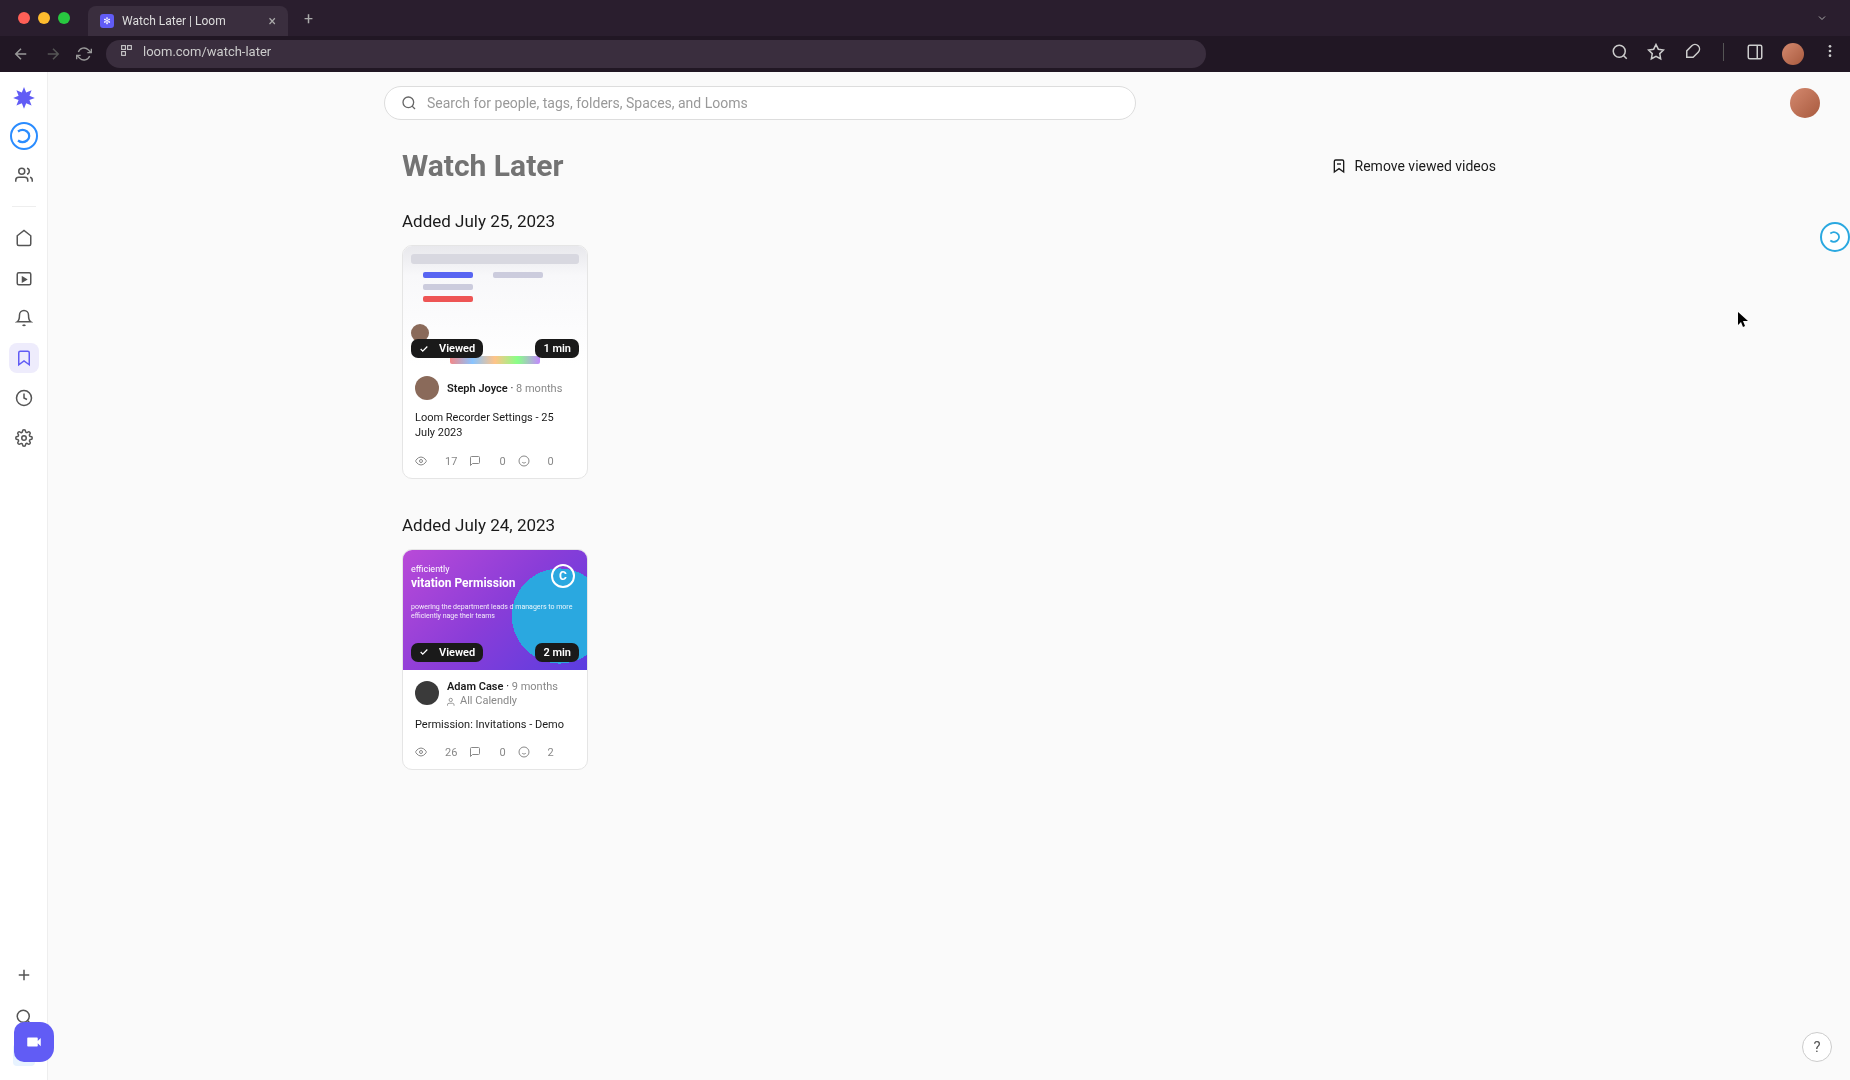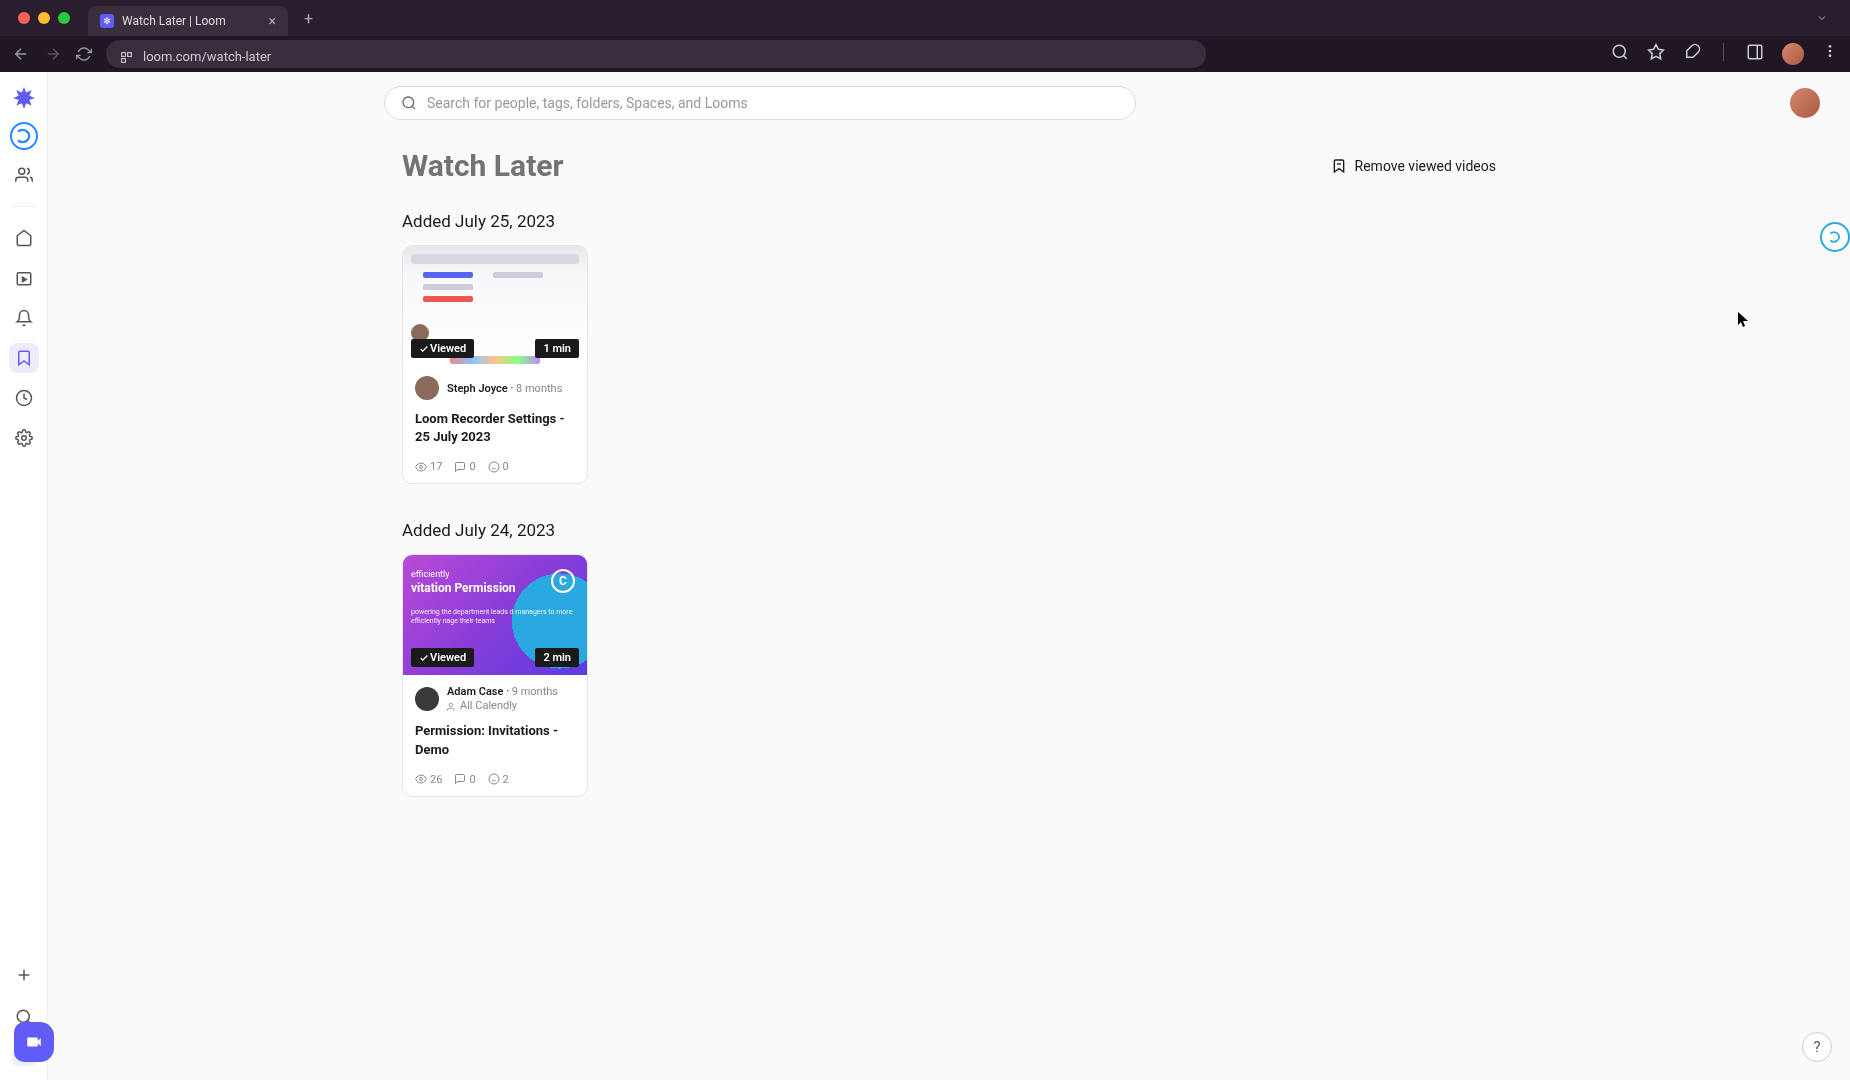--- a/index.html
+++ b/index.html
@@ -12,21 +12,21 @@
 .tl-red{background:#ff5f57}.tl-yellow{background:#febc2e}.tl-green{background:#28c840}
 .browser-tab{background:#3a2e3e;border-radius:8px 8px 0 0;padding:6px 12px;display:flex;align-items:center;gap:8px;font-size:12px;color:#ddd;min-width:200px;height:30px;margin-top:6px}
 .tab-favicon{width:14px;height:14px;background:#615cf5;border-radius:3px;display:flex;align-items:center;justify-content:center;font-size:9px;color:#fff}
 .tab-close{margin-left:auto;color:#aaa;font-size:14px}
 .tab-new{color:#aaa;font-size:16px;padding:0 8px}
 .tab-dropdown{margin-left:auto;color:#aaa;padding:0 14px}
 
 .url-bar{height:36px;display:flex;align-items:center;padding:0 12px;gap:14px;background:#211724}
 .nav-arrow{color:#999;stroke-width:2}
 .nav-arrow.disabled{color:#555}
-.url-input-area{flex:0 0 auto;background:#3a2e3e;border-radius:18px;padding:4px 14px;display:flex;align-items:flex-end;gap:10px;color:#ccc;font-size:13px;height:28px;width:1100px}
+.url-input-area{flex:0 0 auto;background:#3a2e3e;border-radius:18px;padding:4px 14px;display:flex;align-items:flex-start;gap:10px;color:#ccc;font-size:13px;height:28px;width:1100px}
 .url-icons{margin-left:auto;display:flex;gap:18px;color:#ccc}
 .url-sep{width:1px;height:18px;background:#555;margin:0 4px}
 .url-avatar{width:22px;height:22px;border-radius:50%;background:linear-gradient(135deg,#d4896f,#a85a3e)}
 
 .app{display:flex;height:calc(100% - 72px)}
 
 .sidebar{width:48px;background:#fff;border-right:1px solid #eee;display:flex;flex-direction:column;align-items:center;padding:14px 0;gap:10px}
 .logo-loom{width:26px;height:26px;color:#615cf5}
 .sidebar-icon{width:30px;height:30px;display:flex;align-items:center;justify-content:center;color:#555;border-radius:8px;cursor:pointer}
 .sidebar-icon.active{background:#eeecfc;color:#615cf5}
@@ -56,35 +56,35 @@
 .thumb1::before{content:"";position:absolute;top:8px;left:8px;right:8px;height:10px;background:#d8d8e0;border-radius:3px}
 .thumb1::after{content:"";position:absolute;top:26px;left:20px;width:50px;height:6px;background:#5865f2;border-radius:2px;box-shadow:70px 0 0 #ccd,0 12px 0 #ccd,0 24px 0 #e55}
 .thumb1-dock{position:absolute;bottom:2px;left:50%;transform:translateX(-50%);width:90px;height:8px;background:linear-gradient(90deg,#e55,#5af,#fa5,#5f5,#a5f);border-radius:2px;opacity:.7}
 .thumb1-avatar{position:absolute;bottom:24px;left:8px;width:18px;height:18px;border-radius:50%;background:#8a6a5a}
 .thumb2{background:radial-gradient(circle at 85% 55%,#2aa8e0 0%,#2aa8e0 28%,transparent 28%),linear-gradient(135deg,#b94ad8 0%,#8a3dd8 50%,#5a3de0 100%)}
 .thumb2-txt{position:absolute;top:14px;left:0;color:#fff;font-size:9px;padding:0 8px}
 .thumb2-title{font-weight:700;font-size:12px;margin-top:2px}
 .thumb2-sub{font-size:7px;opacity:.9;margin-top:13px;line-height:1.3}
 .thumb2-c{position:absolute;top:14px;right:12px;width:24px;height:24px;border:2px solid #fff;border-radius:50%;display:flex;align-items:center;justify-content:center;color:#fff;font-size:12px;font-weight:700}
 
-.badge{position:absolute;bottom:8px;background:#1a1a1a;color:#fff;font-size:11px;font-weight:600;padding:3px 8px;border-radius:2px;display:flex;align-items:center;gap:1px}
+.badge{position:absolute;bottom:8px;background:#1a1a1a;color:#fff;font-size:11px;font-weight:600;padding:3px 8px;border-radius:7px;display:flex;align-items:center;gap:10px}
 .badge-viewed{left:8px}
 .badge-time{right:8px}
 
 .card-body{padding:10px 12px}
 .author-row{display:flex;align-items:center;gap:8px;margin-bottom:10px}
 .author-avatar{width:24px;height:24px;border-radius:50%;background:#8a6a5a;flex-shrink:0}
 .author-avatar.v2{background:#3a3a3a}
 .author-meta{font-size:11px;display:flex;flex-direction:column;gap:1px}
 .author-name{font-weight:600;color:#1a1a1a}
 .author-time{color:#888}
 .author-sub{color:#888;display:flex;align-items:flex-end;gap:3px}
-.video-title{font-size:13px;font-weight:700;color:#1a1a1a;line-height:1.4;margin-bottom:14px}
+.video-title{font-size:11px;font-weight:400;color:#1a1a1a;line-height:1.4;margin-bottom:14px}
 .stats{display:flex;gap:12px;color:#888;font-size:11px;align-items:center}
-.stat{display:flex;align-items:center;gap:3px}
+.stat{display:flex;align-items:flex-start;gap:18px}
 
 .record-btn{position:absolute;bottom:18px;left:-34px;width:40px;height:40px;background:#615cf5;border-radius:10px 14px 14px 10px;display:flex;align-items:center;justify-content:center;color:#fff}
 .help-btn{position:absolute;bottom:18px;right:18px;width:30px;height:30px;border:1px solid #ccc;border-radius:50%;display:flex;align-items:center;justify-content:center;color:#555;font-size:15px;background:#fff}
 .side-badge{position:absolute;top:150px;right:0;width:30px;height:30px;border:2px solid #2aa8e0;border-radius:50%;display:flex;align-items:center;justify-content:center;color:#2aa8e0;background:#fff}
 
 .cursor{position:absolute;top:240px;right:100px;width:12px;height:16px;pointer-events:none}
 </style>
 </head>
 <body>
 

